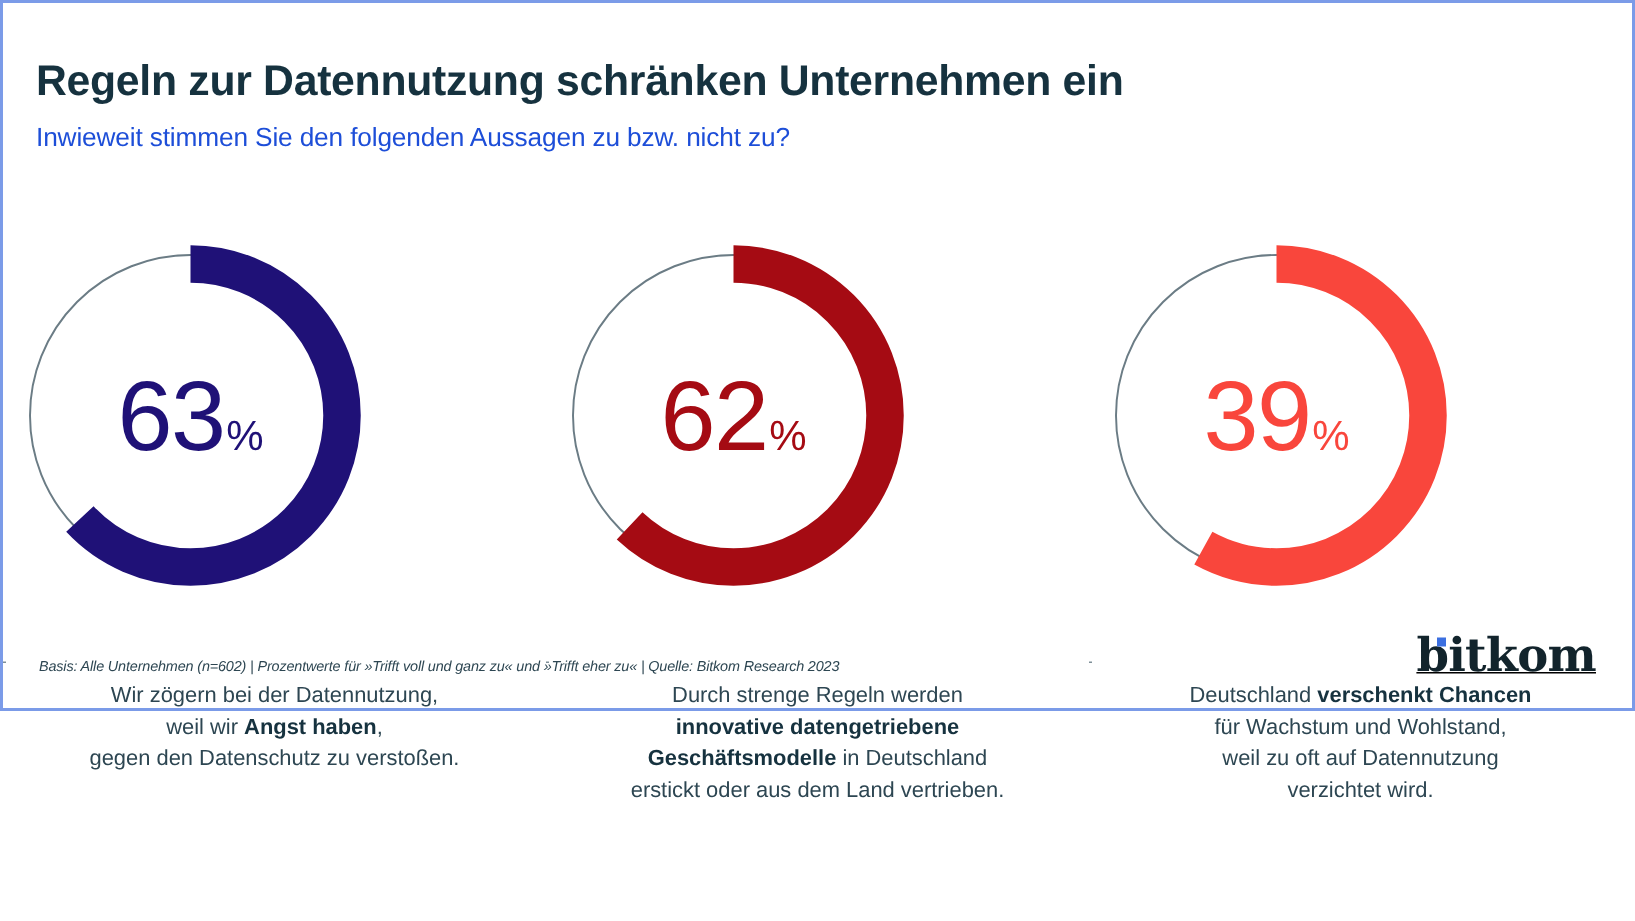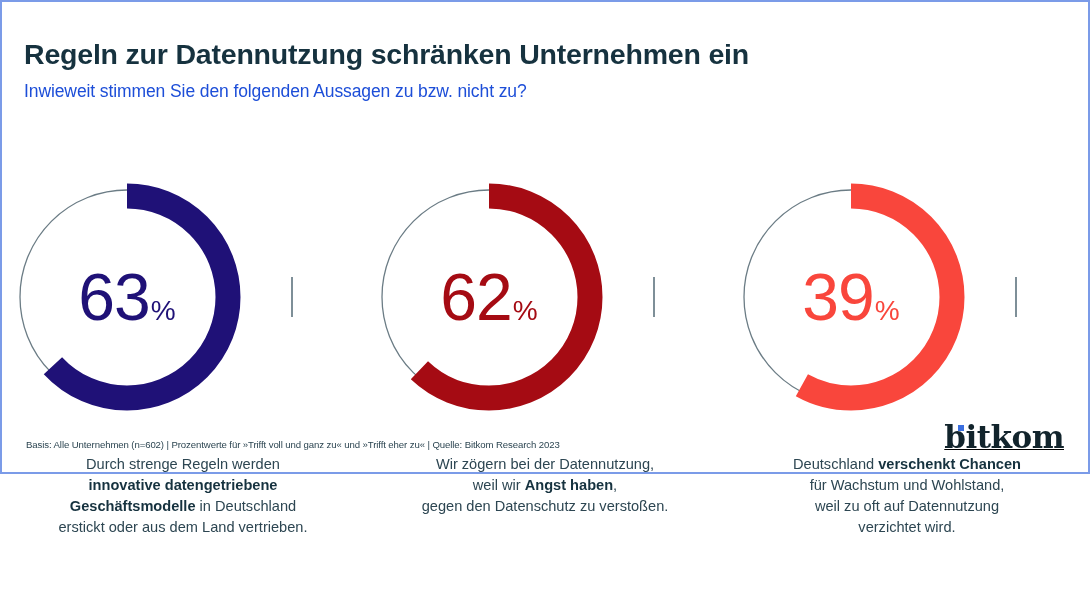--- a/index.html
+++ b/index.html
@@ -29,21 +29,21 @@
     white-space:nowrap;
   }
   
   .gauges {
     position:absolute; left:0; top:150px;
     width:1086px; height:290px;
     display:flex;
   }
   .gauge-col {
     flex:1 1 0;
-    display:flex; flex-direction:row; align-items:center;
+    display:flex; flex-direction:column; align-items:flex-start;
     position:relative;
     gap:39px;
   }
   .donut { position:relative; width:250px; height:250px; }
   .donut svg { display:block; width:250px; height:250px; }
   .donut-center {
     position:absolute; left:0; top:0;
     width:250px; height:250px;
     display:flex; align-items:center; justify-content:center;
   }
@@ -73,21 +73,21 @@
     text-align:center;
     font-size:14.6px; line-height:1.45;
     color:#2d4652;
     max-width:300px;
   }
   .caption b { font-weight:bold; color:#16323f;margin-top:41px; }
   
   .footer-src {
     position:absolute; left:24px; bottom:22px;
     font-size:9.6px; color:#2d4652;
-    letter-spacing:-0.1px; white-space:nowrap;
+    letter-spacing:-0.1px; white-space:nowrap;font-style:italic;
   }
   .logo {
     position:absolute; right:24px; bottom:18px;
     height:34px;
     text-decoration:underline;
   }
   .logo-text {
     font-family:"DejaVu Serif", serif;
     font-size:31px; font-weight:bold;
     color:#12242c; letter-spacing:-0.5px;
@@ -154,24 +154,24 @@
           </div>
         </div>
       </div>
       <div class="connector" style="height:40px;"></div>
     </div>
 
   </div>
 
   <div class="captions">
     <div class="cap-col">
-      <div class="caption">Durch strenge Regeln werden<br><b>innovative datengetriebene</b><br><b>Geschäftsmodelle</b> in Deutschland<br>erstickt oder aus dem Land vertrieben.</div>
+      <div class="caption">Wir zögern bei der Datennutzung,<br>weil wir <b>Angst haben</b>,<br>gegen den Datenschutz zu verstoßen.</div>
     </div>
     <div class="cap-col">
-      <div class="caption">Wir zögern bei der Datennutzung,<br>weil wir <b>Angst haben</b>,<br>gegen den Datenschutz zu verstoßen.</div>
+      <div class="caption">Durch strenge Regeln werden<br><b>innovative datengetriebene</b><br><b>Geschäftsmodelle</b> in Deutschland<br>erstickt oder aus dem Land vertrieben.</div>
     </div>
     <div class="cap-col">
       <div class="caption">Deutschland <b>verschenkt Chancen</b><br>für Wachstum und Wohlstand,<br>weil zu oft auf Datennutzung<br>verzichtet wird.</div>
     </div>
   </div>
 
   <div class="footer-src">Basis: Alle Unternehmen (n=602) | Prozentwerte für »Trifft voll und ganz zu« und »Trifft eher zu« | Quelle: Bitkom Research 2023</div>
 
   <div class="logo">
     <span class="logo-text">bitkom</span>

